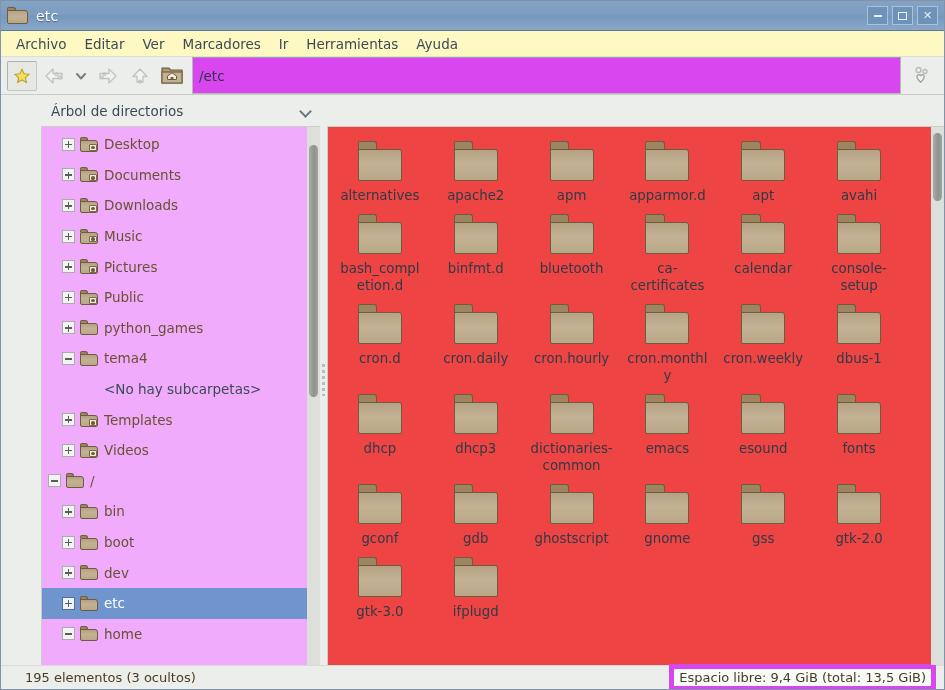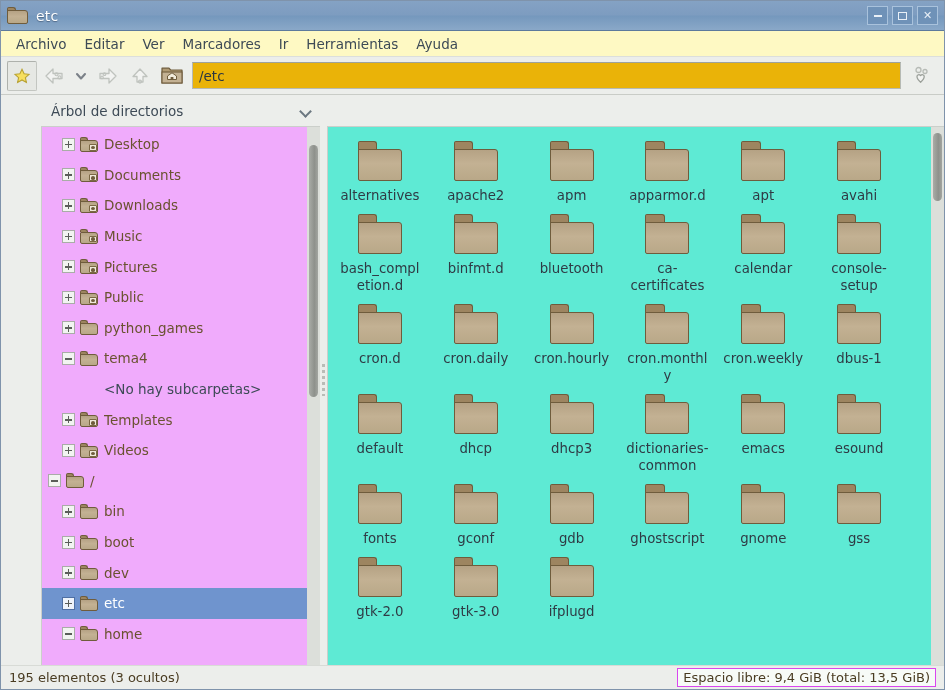--- a/index.html
+++ b/index.html
@@ -71,22 +71,22 @@
   }
   .tb {
     width: 30px; height: 30px;
     display: flex; align-items: center; justify-content: center;
     cursor: pointer; border: 1px solid transparent; border-radius: 2px;
     flex: 0 0 auto;
   }
   .tb-narrow { width: 20px; }
   .tb.pressed { background: #e6e8e4; border-color: #c3c6c1; border-top-color:#aeb1ac; border-left-color:#aeb1ac; }
   .pathbar {
-    flex: 1 1 auto; height: 27px; margin: 0 5px 0 3px;
-    background: #eab308;
+    flex: 1 1 auto; height: 37px; margin: 0 5px 0 3px;
+    background: #d946ef;
     border: 1px solid #b6bab4;
     border-top-color: #9ea29c;
     display: flex; align-items: center;
     padding: 0 6px;
     font-size: 13.5px; color: #2a3642;
     overflow: hidden; white-space: nowrap;
   }
 
   
   .body { flex: 1 1 auto; display: flex; min-height: 0; background: #eceeeb; padding-left: 40px; }
@@ -207,21 +207,21 @@
   }
 
   
   .rightpane {
     flex: 1 1 auto; min-width: 0;
     display: flex; flex-direction: column; padding-top: 31px;
     background: #eceeeb;
   }
   .gridwrap {
     flex: 1 1 auto; min-height: 0;
-    background: #5eead4;
+    background: #ef4444;
     border: 1px solid #cbcfca; border-bottom: none; border-right: none;
     display: flex; overflow: hidden; gap: 20px;
   }
   .gridscroll { flex: 1 1 auto; overflow: hidden; position: relative; }
   .grid {
     display: grid;
     grid-template-columns: repeat(6, 1fr);
     padding: 8px 4px 0 4px;
     row-gap: 0; column-gap: 0;
   }
@@ -241,25 +241,25 @@
 
   
   .statusbar {
     height: 24px; flex: 0 0 24px;
     background: #eceeeb;
     display: flex; align-items: center;
     padding: 0 8px;
     font-size: 13px; color: #4a3c22;
     border-top: 1px solid #d8dbd6;
   }
-  .status-left { flex: 1 1 auto; white-space: nowrap; overflow: hidden; }
+  .status-left { flex: 1 1 auto; white-space: nowrap; overflow: hidden; margin-left: 16px; }
   .status-right {
     flex: 0 0 auto; white-space: nowrap;
     background: #f7fbf7;
-    border: 1px solid #d946ef;
+    border: 5px solid #d946ef;
     padding: 1px 5px;
   }
 </style>
 </head>
 <body>
 
 <div id="app">
 
   <div class="titlebar">
     <span class="fold title-folder-icon">
@@ -636,27 +636,20 @@
                   <span class="tab"></span>
                   <span class="bd"></span>
                 </span>
                 <div class="cell-label">dbus-1</div>
               </div>
               <div class="cell">
                 <span class="fold">
                   <span class="tab"></span>
                   <span class="bd"></span>
                 </span>
-                <div class="cell-label">default</div>
-              </div>
-              <div class="cell">
-                <span class="fold">
-                  <span class="tab"></span>
-                  <span class="bd"></span>
-                </span>
                 <div class="cell-label">dhcp</div>
               </div>
               <div class="cell">
                 <span class="fold">
                   <span class="tab"></span>
                   <span class="bd"></span>
                 </span>
                 <div class="cell-label">dhcp3</div>
               </div>
               <div class="cell">

